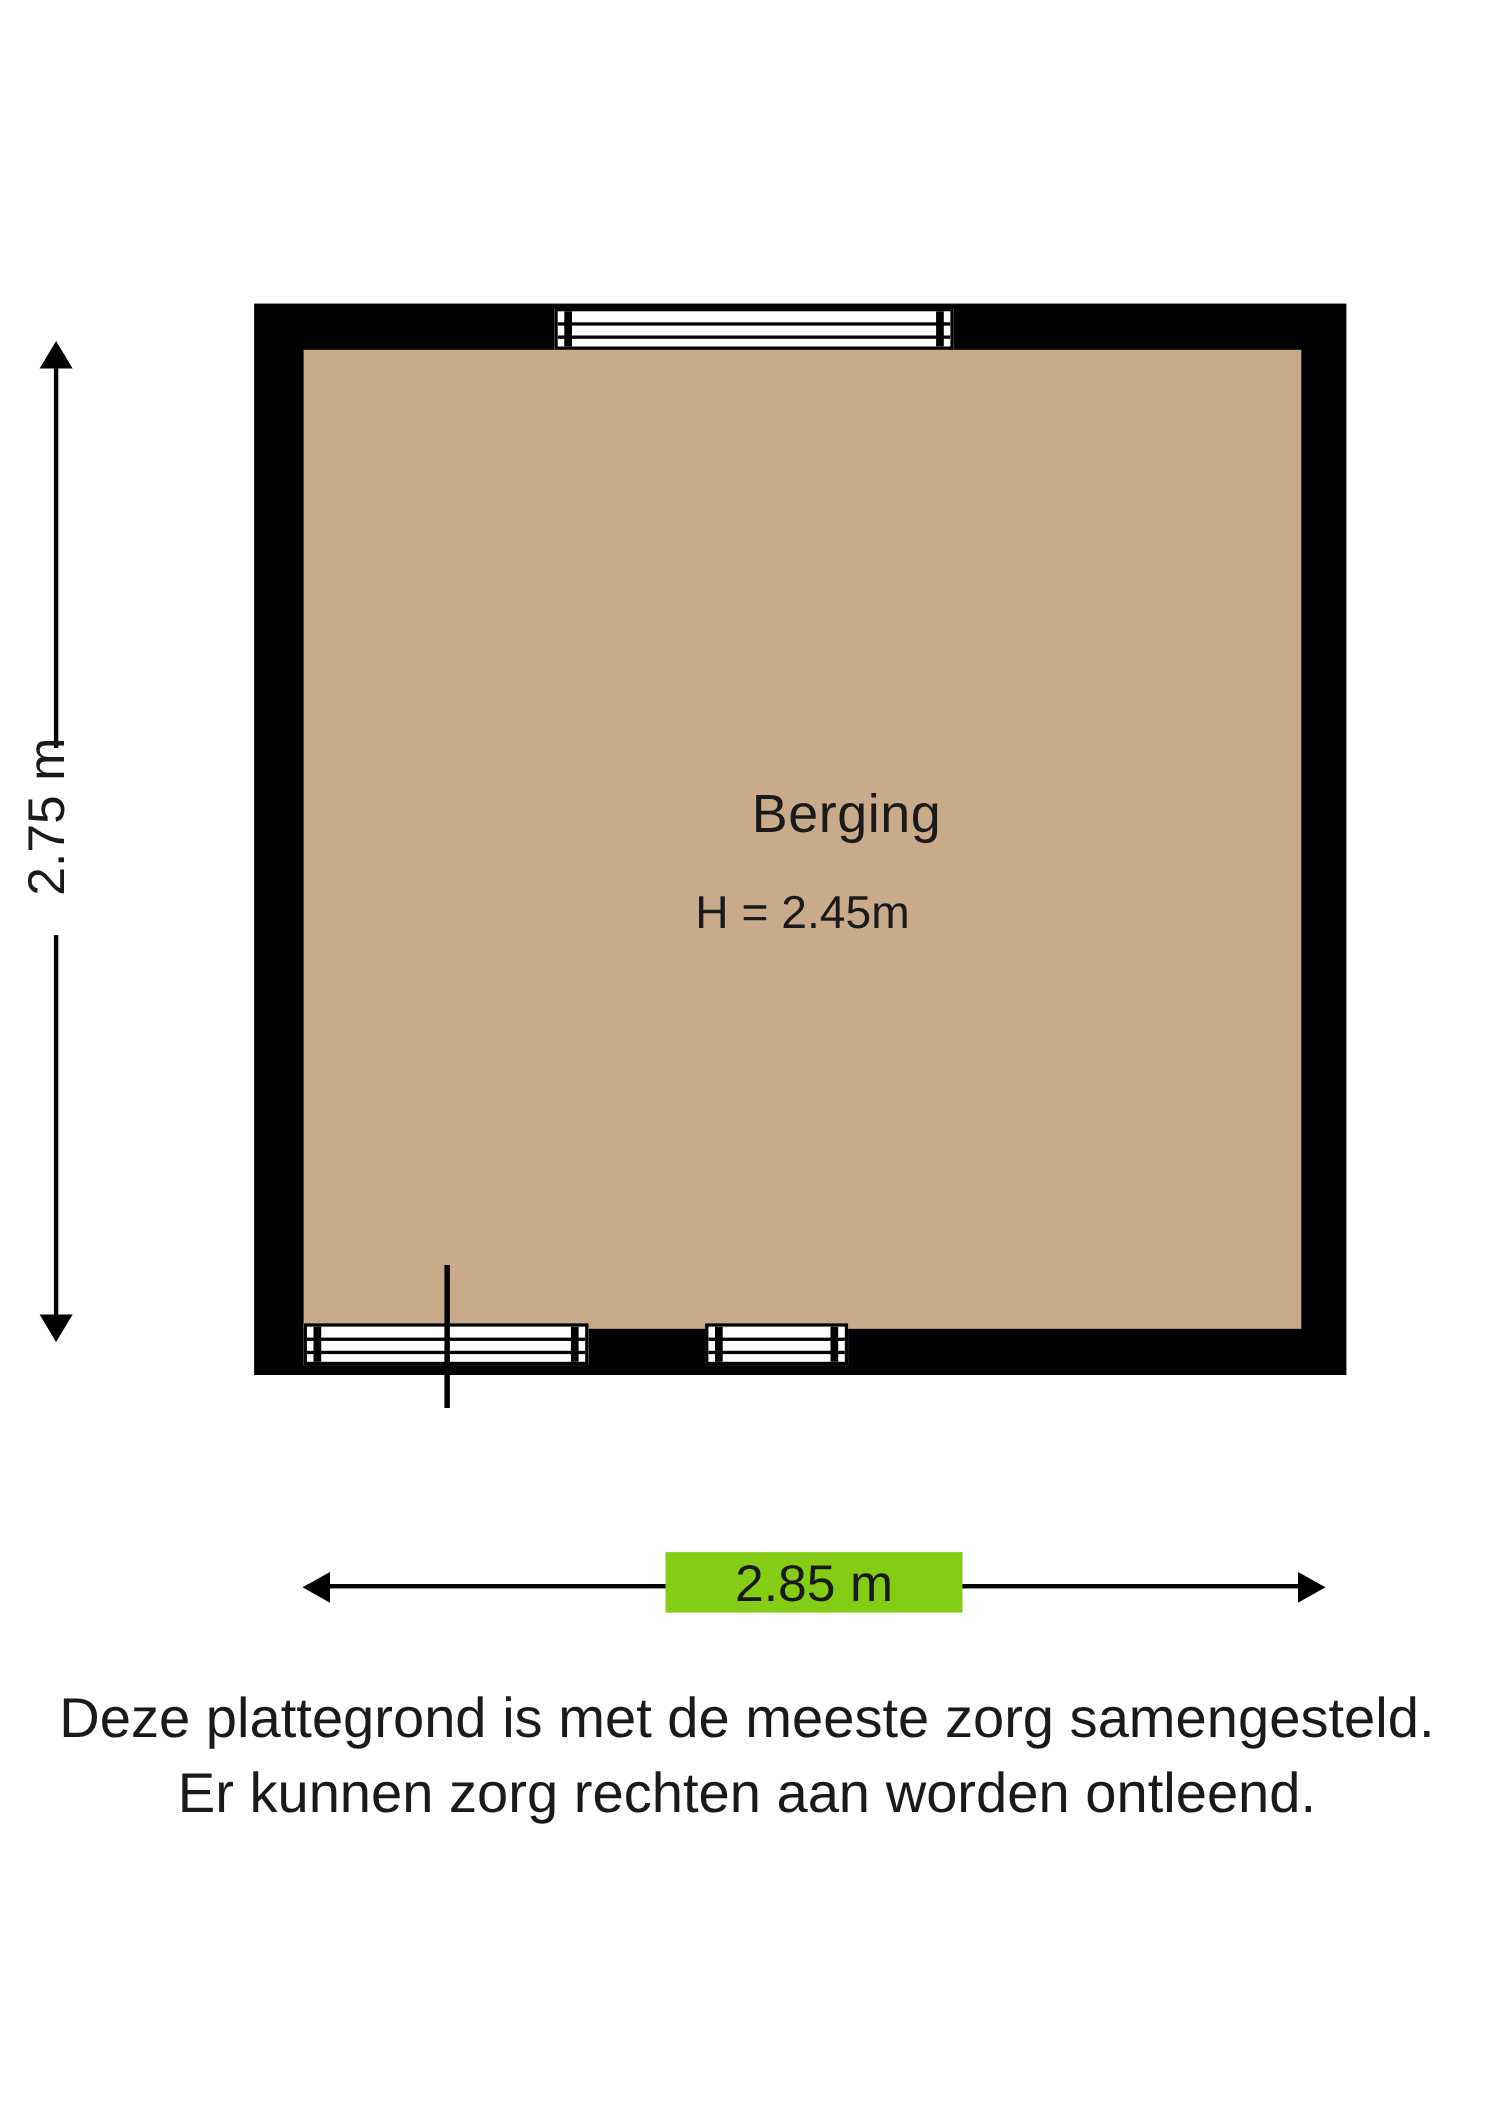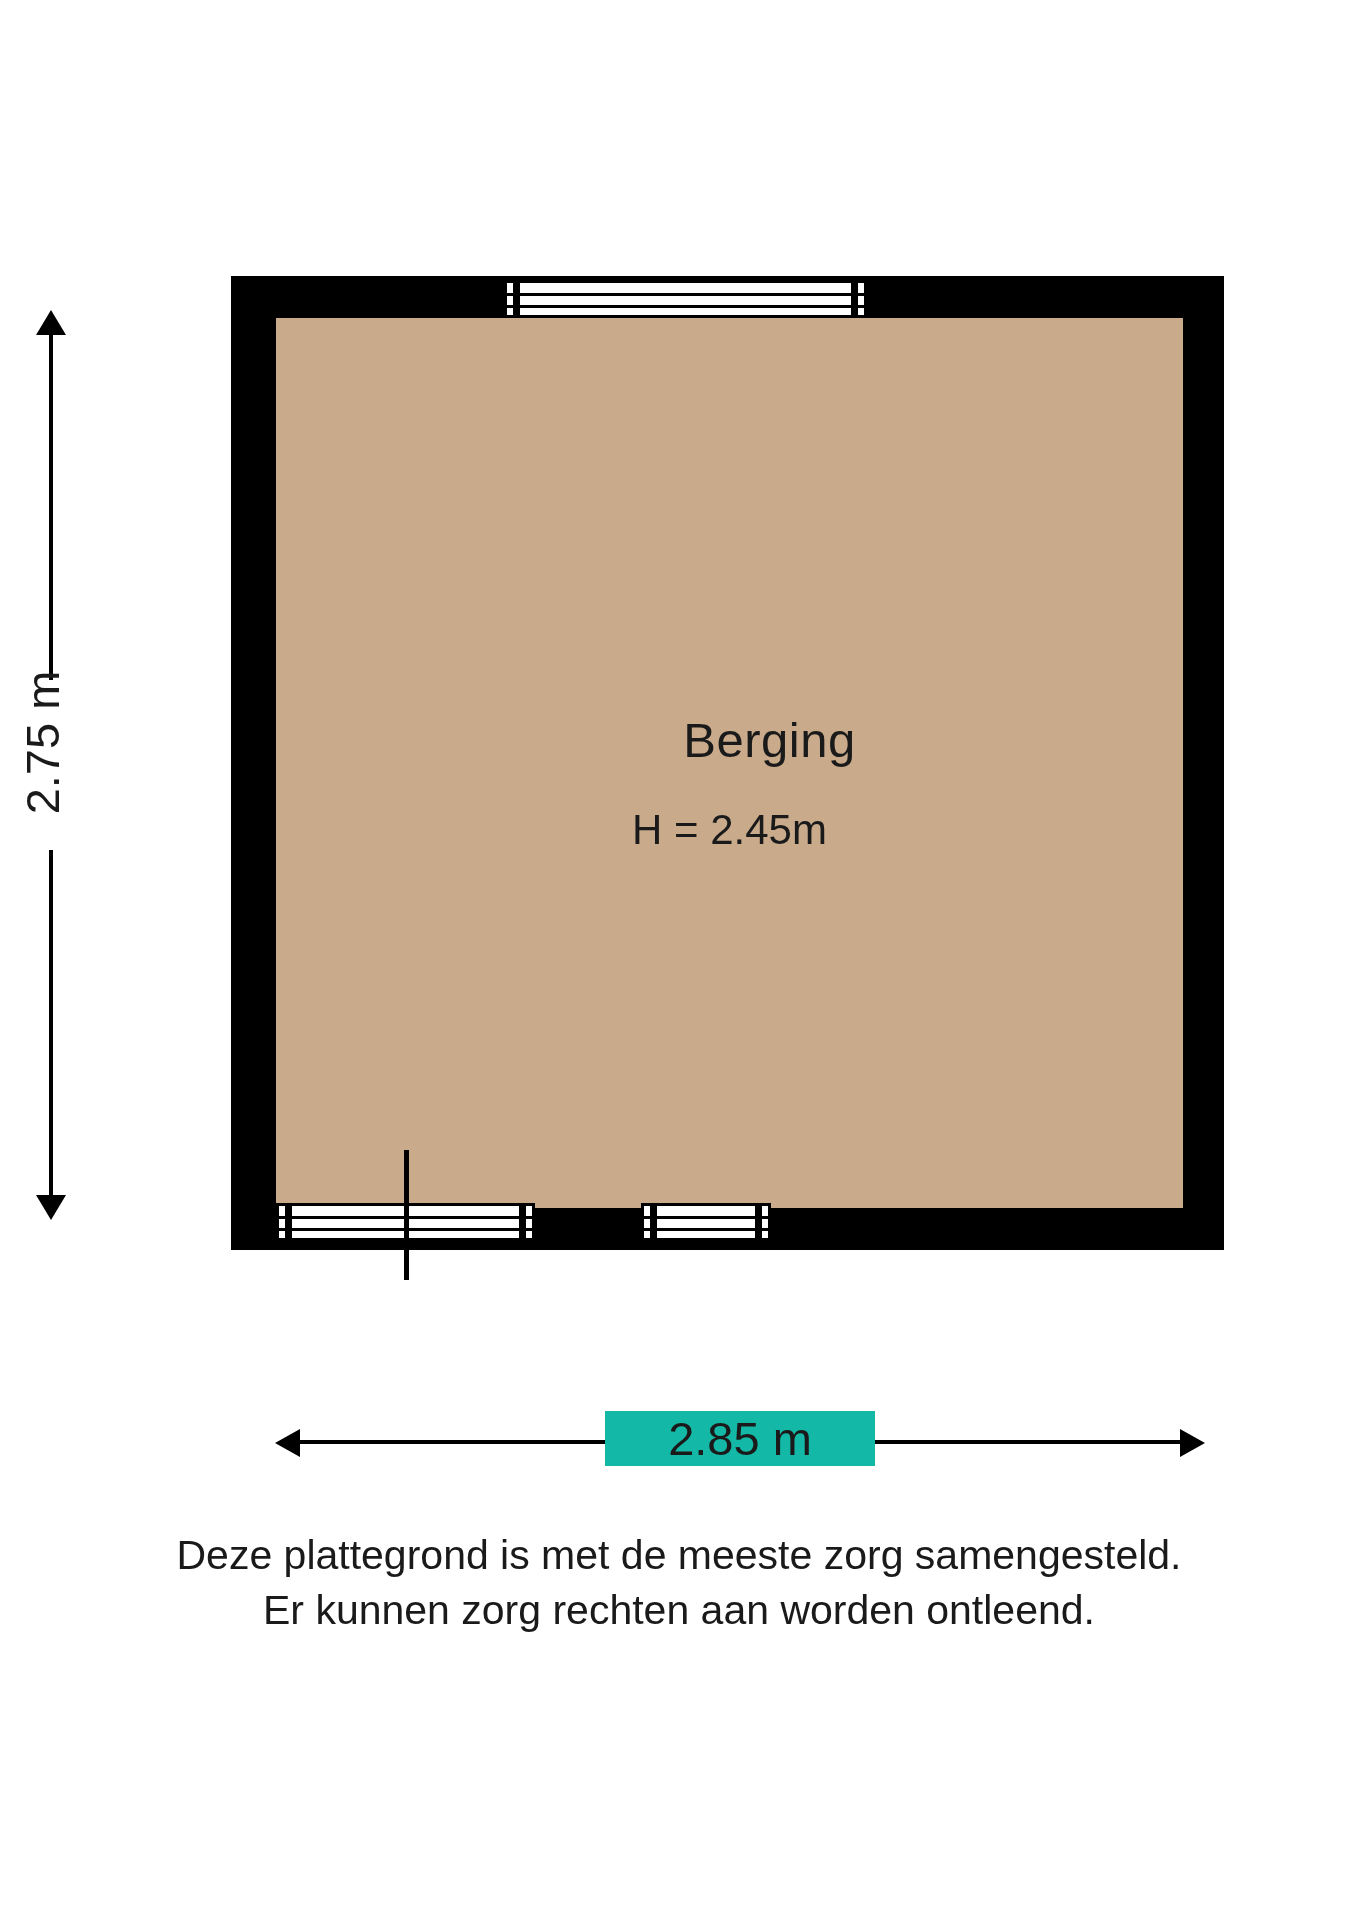--- a/index.html
+++ b/index.html
@@ -227,32 +227,32 @@
     border-left: 25px solid #000000;
   }
   #dim-horizontal .label {
     position: absolute;
     left: 330px;
     top: 11px;
     width: 270px;
     text-align: center;
     font-size: 47px;
     color: #1a1a1a;
-    background: #14b8a6;
+    background: #84cc16;
     white-space: nowrap;
   }
 
   
   #disclaimer {
     position: absolute;
     left: 0;
     top: 1528px;
     width: 1358px;
     text-align: center;
-    font-size: 41px;
+    font-size: 51px;
     line-height: 1.33;
     color: #1a1a1a;
   }
   #disclaimer div { display: block; }
 </style>
 </head>
 <body>
 
 <div id="plan-stage">
 

